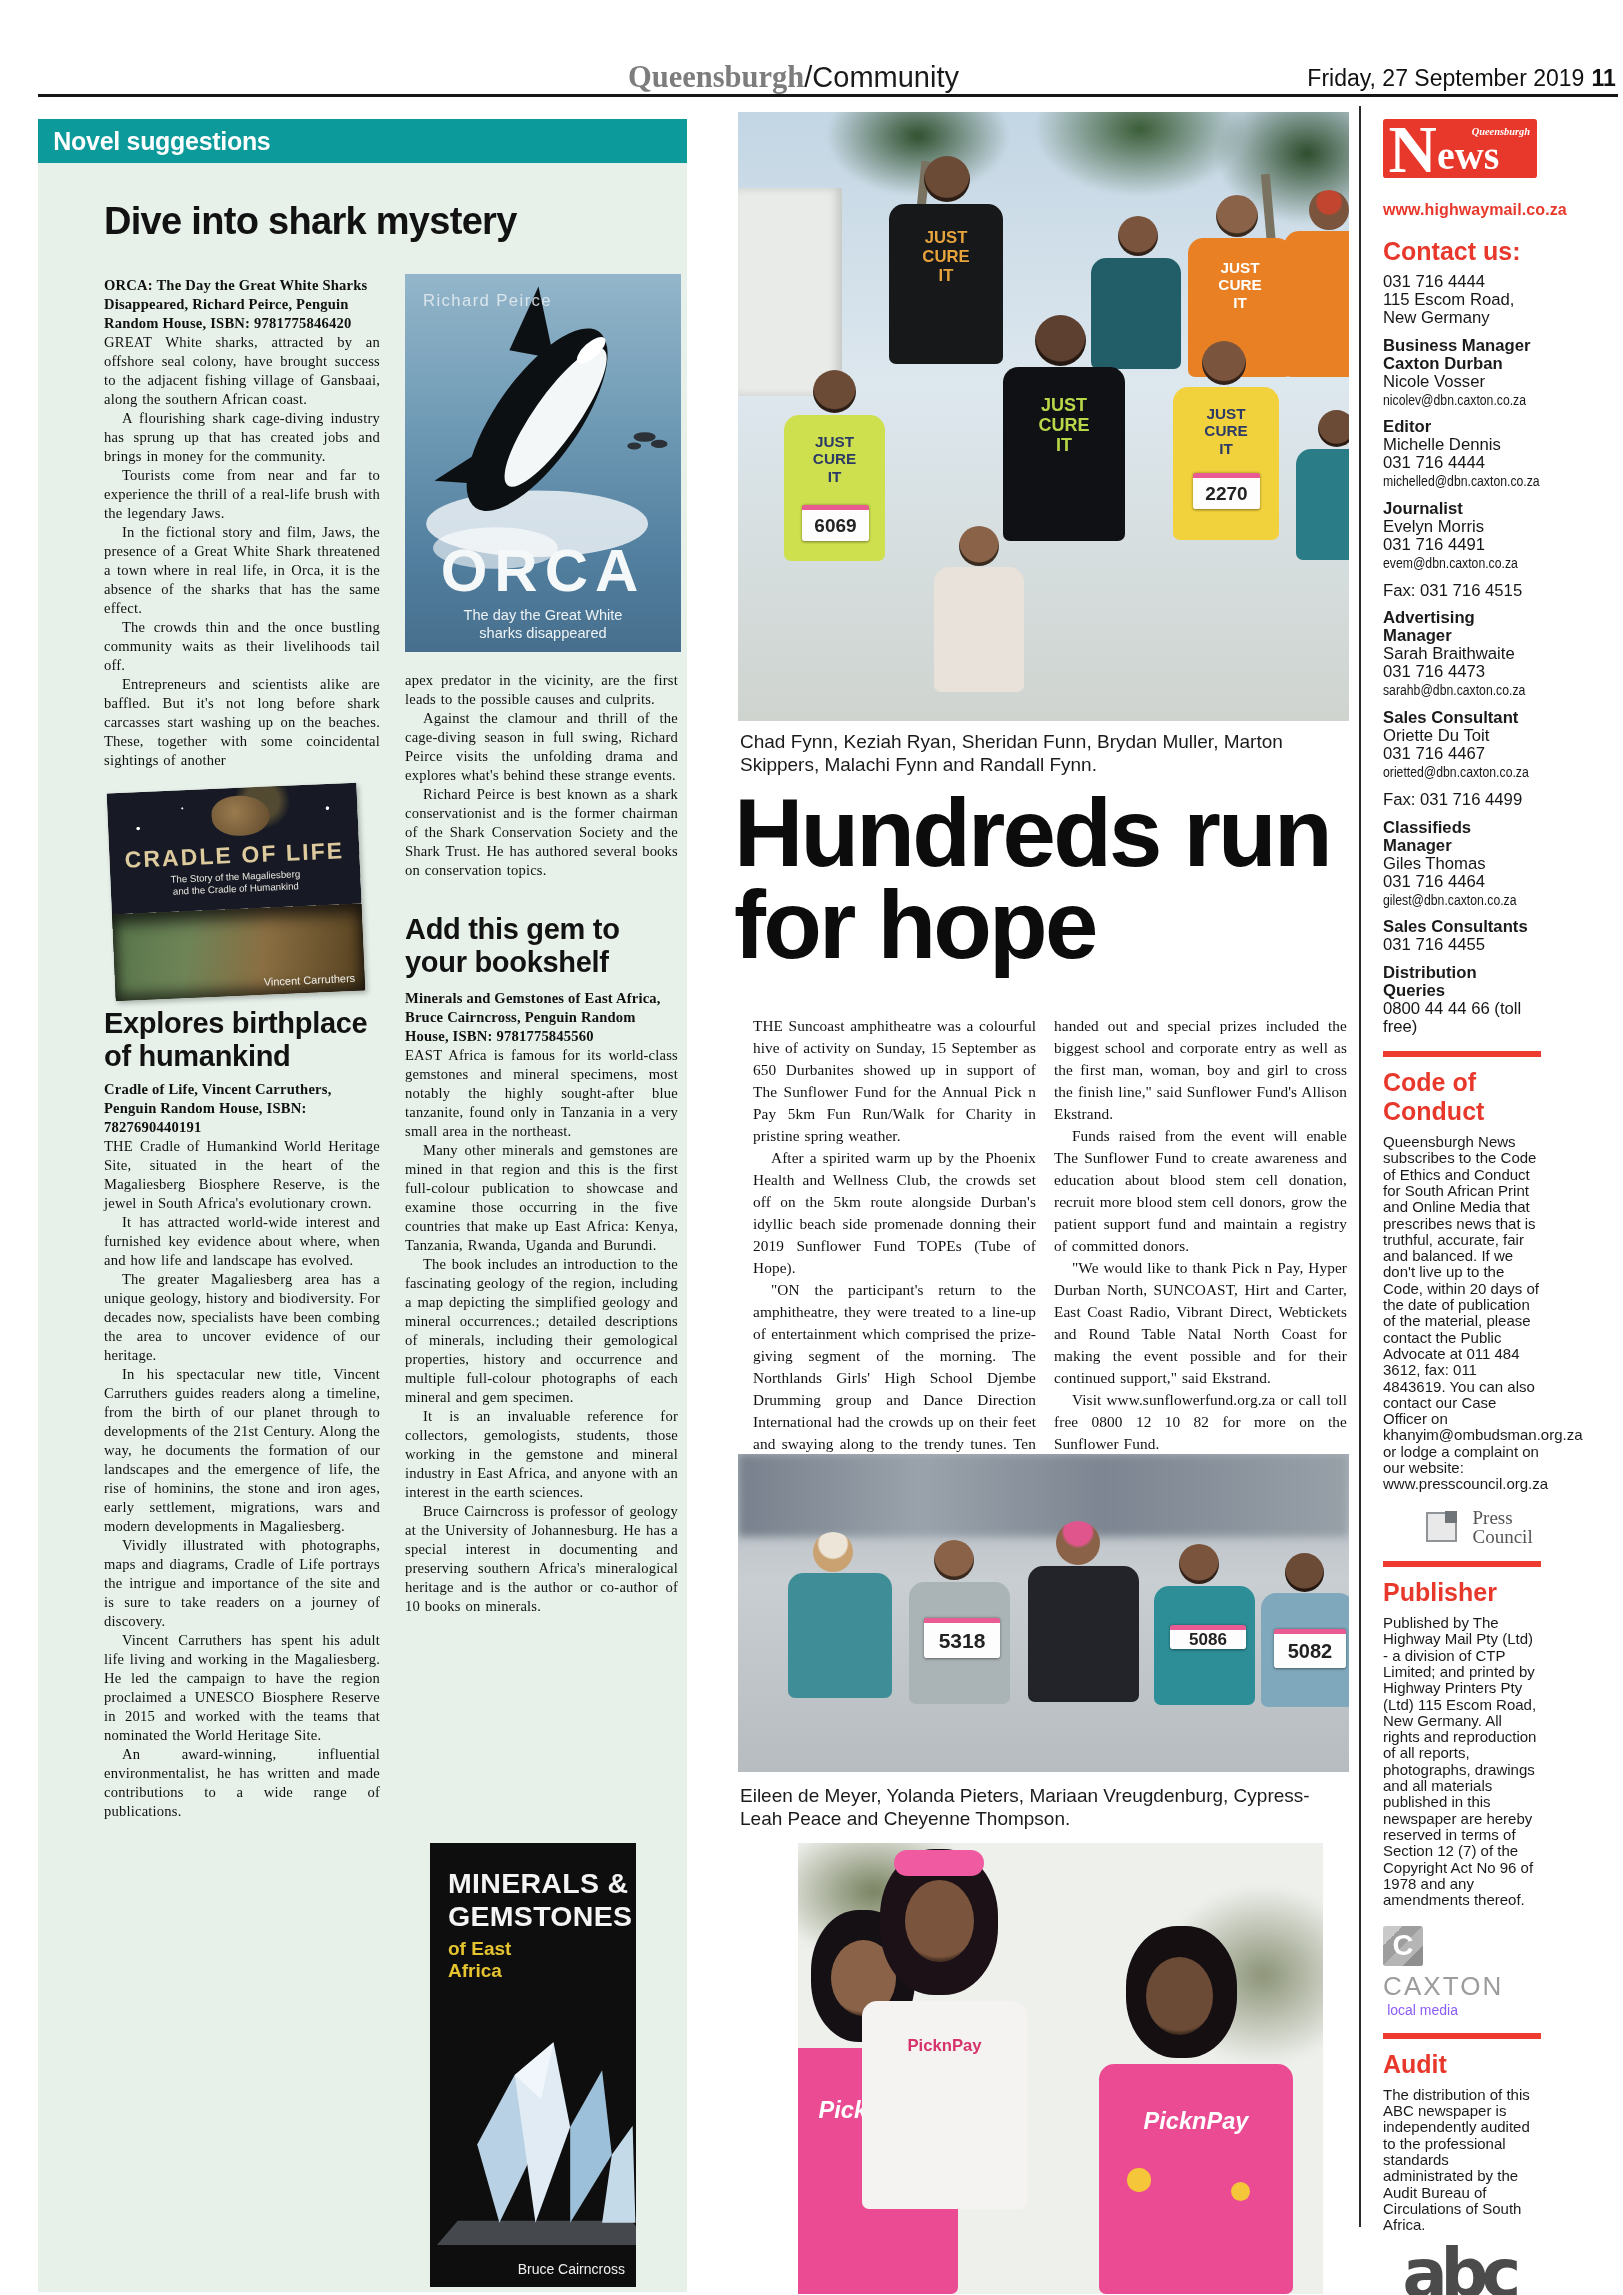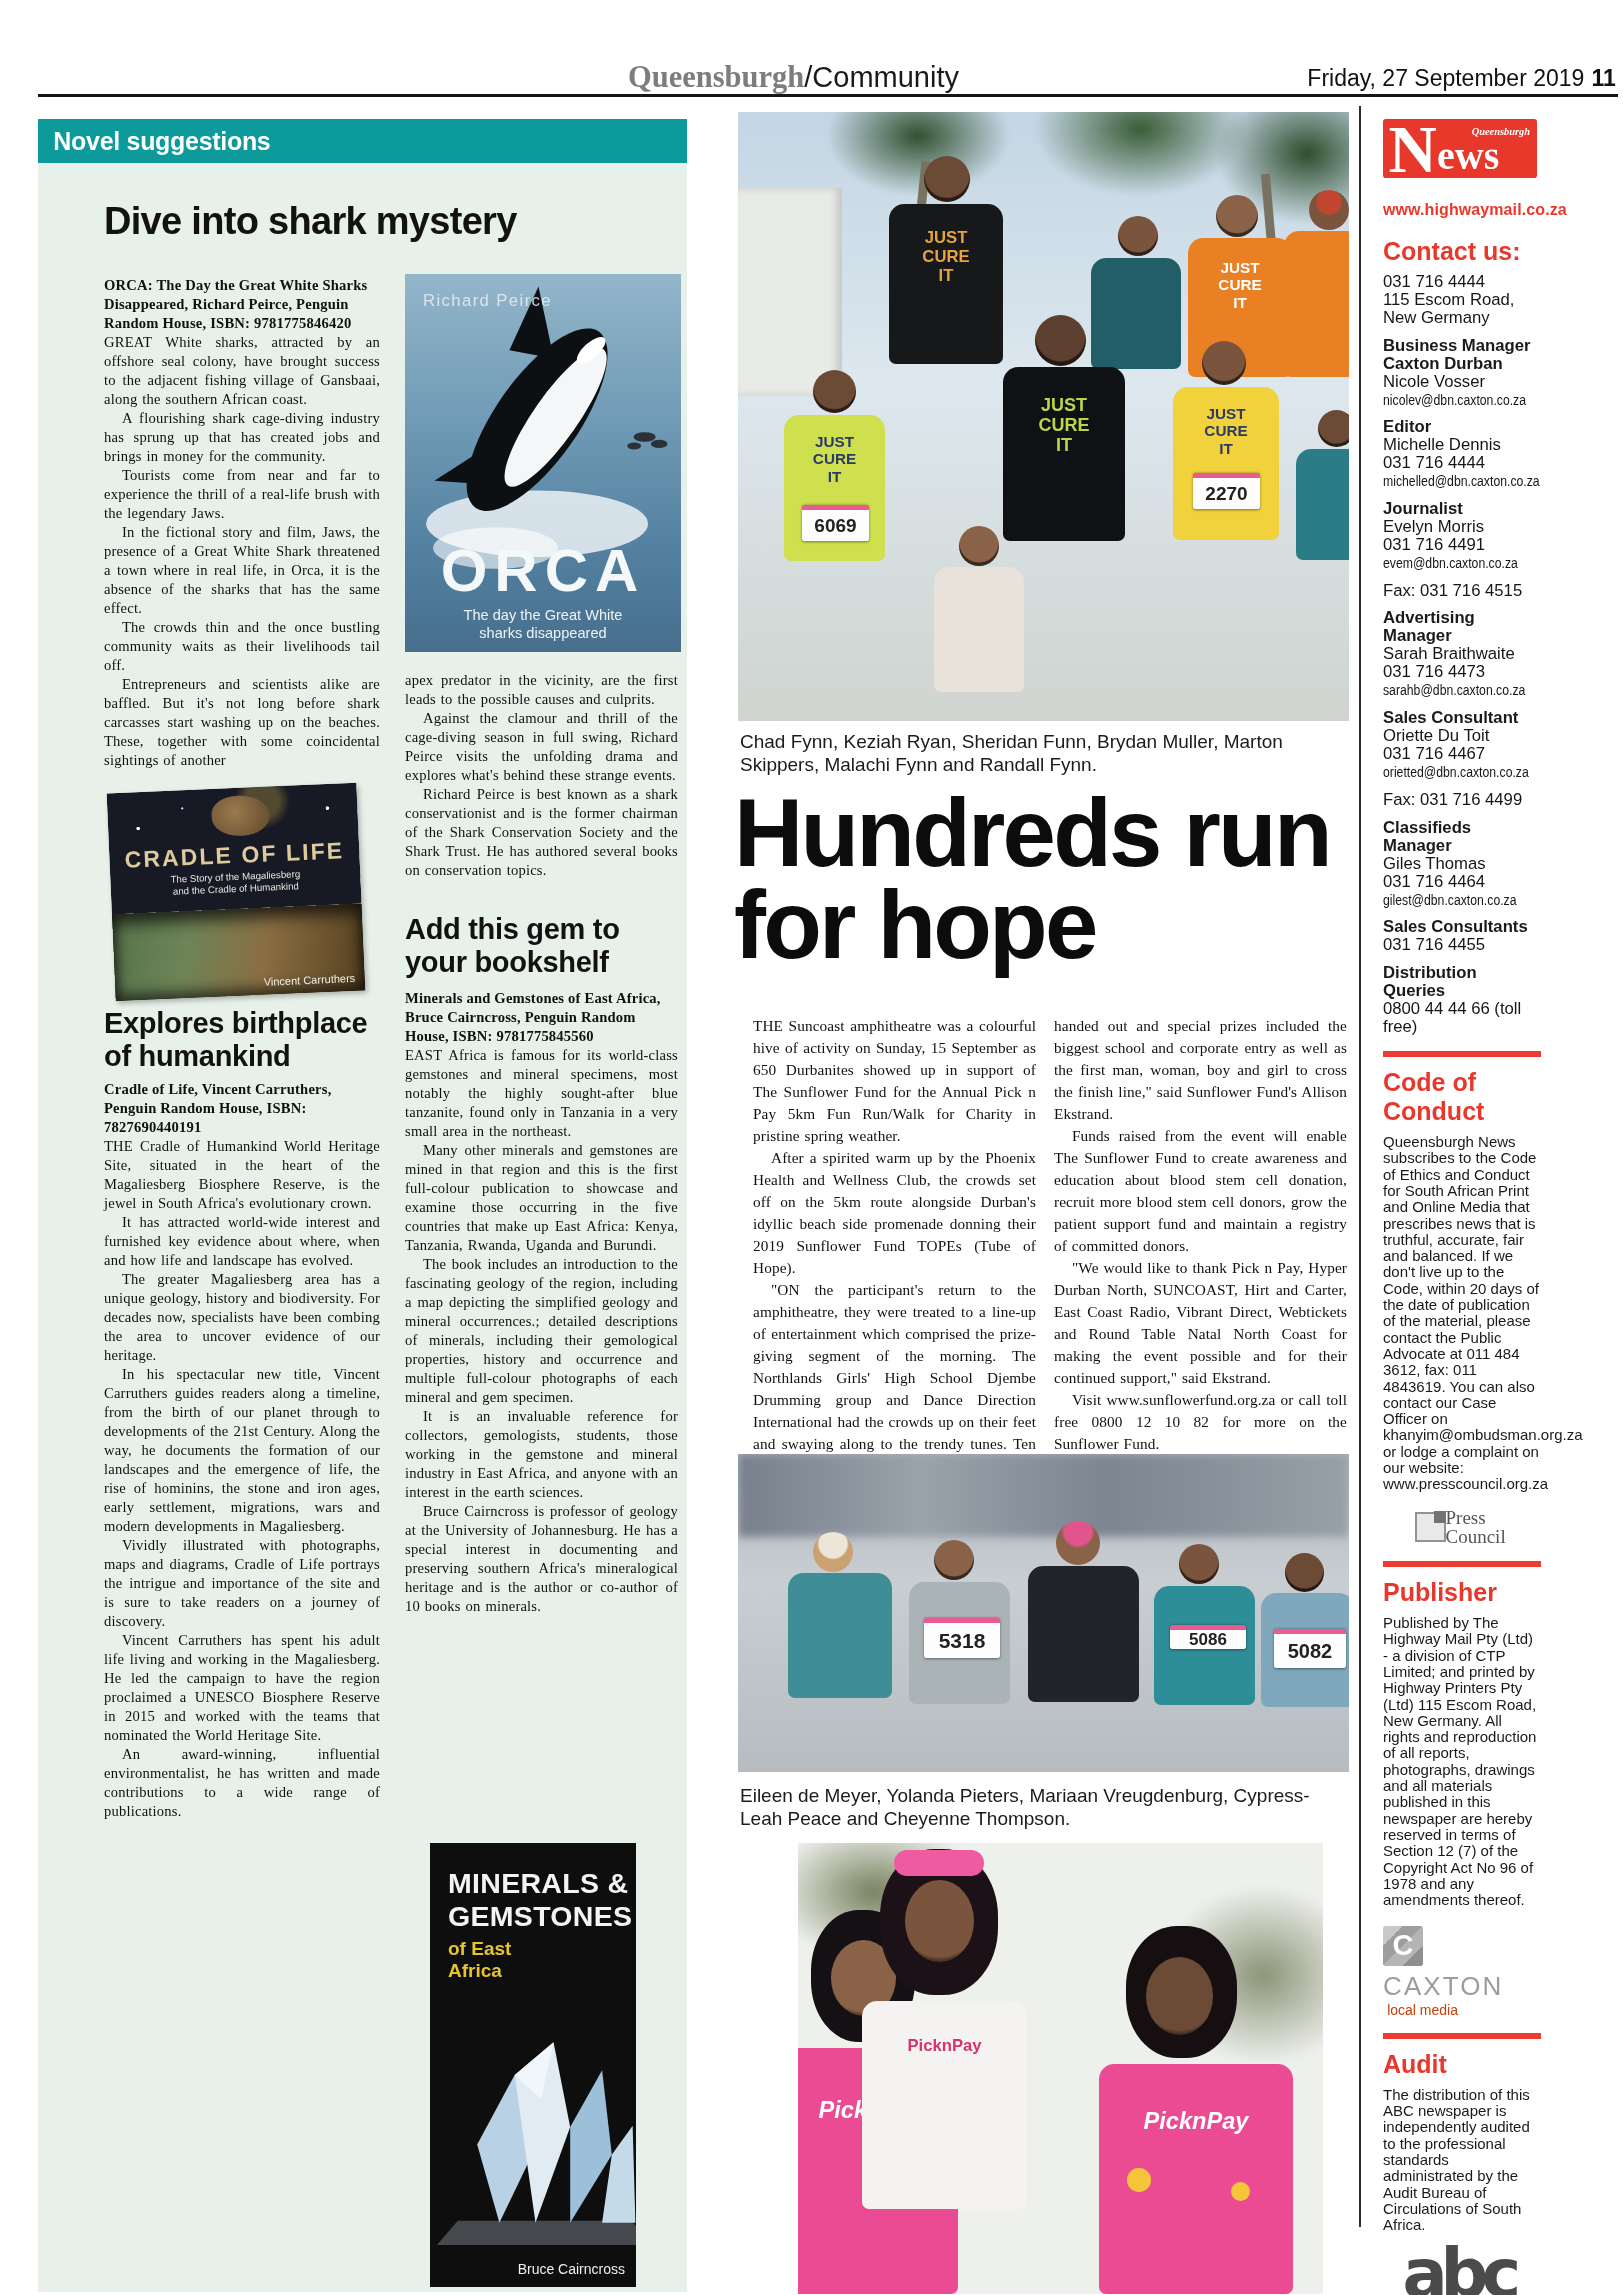--- a/index.html
+++ b/index.html
@@ -73,29 +73,29 @@
   .sb-web{margin-top:23px;color:#e8382c;font-weight:700;font-size:16px;letter-spacing:0.1px}
   .sb-contact-h{margin-top:18px;color:#e8382c;font-weight:700;font-size:25px}
   .sb-intro{margin-top:7px}
   .sb-l{font-size:16.7px;line-height:18px;color:#161616}
   .sb-block{margin-top:9.7px}
   .sb-h{font-weight:700;font-size:16.7px;line-height:18px}
   .email{font-size:15.3px;transform:scaleX(.8);transform-origin:left center;white-space:nowrap}
   .sb-rule{height:5.6px;background:#ee3b30;margin-top:15.3px}
   .sb-sec-h{margin-top:11px;color:#e8382c;font-weight:700;font-size:25px}
   .sb-par{margin-top:8.3px;font-size:15px;line-height:16.3px}
-  .pc-logo{margin-top:15.3px;margin-left:32px;display:flex;align-items:center;gap:0}
+  .pc-logo{margin-top:15.3px;margin-left:43px;display:flex;align-items:center;gap:16px}
   .pc-icon{width:30.5px;height:30.5px;background:#e9e9e9;border:2.8px solid #8f9498;position:relative}
   .pc-icon::after{content:"";position:absolute;right:-2.8px;top:-2.8px;width:12.5px;height:12.5px;background:#6f7478}
   .pc-text{font-family:"Liberation Serif",serif;font-size:19px;line-height:19px;color:#555}
   .caxton{margin-top:18px}
   .cx-icon{width:40px;height:40px;background:linear-gradient(135deg,#c9c9c9 25%,#9e9e9e 25% 50%,#b5b5b5 50% 75%,#8f8f8f 75%);position:relative;border-radius:2.8px}
   .cx-icon span{position:absolute;left:50%;top:50%;transform:translate(-50%,-52%);color:#fff;font-weight:700;font-size:29px}
   .cx-name{display:inline-block;font-size:26px;color:#9c9c9c;letter-spacing:2.1px;margin-top:4.2px}
-  .cx-tag{display:inline-block;font-size:14px;color:#c2410c;margin-left:4.2px}
+  .cx-tag{display:inline-block;font-size:14px;color:#8b5cf6;margin-left:4.2px}
   .abc{margin-top:9.7px;margin-left:19.4px;font-weight:700;font-size:67px;line-height:62px;letter-spacing:-7px;color:#4b4b4b;font-family:"DejaVu Sans",sans-serif}
 </style>
 </head>
 <body>
 
 <div class="page">
 
   <div class="hdr-title">
     <span class="qb">Queensburgh</span><span class="comm">/Community</span>
   </div>

